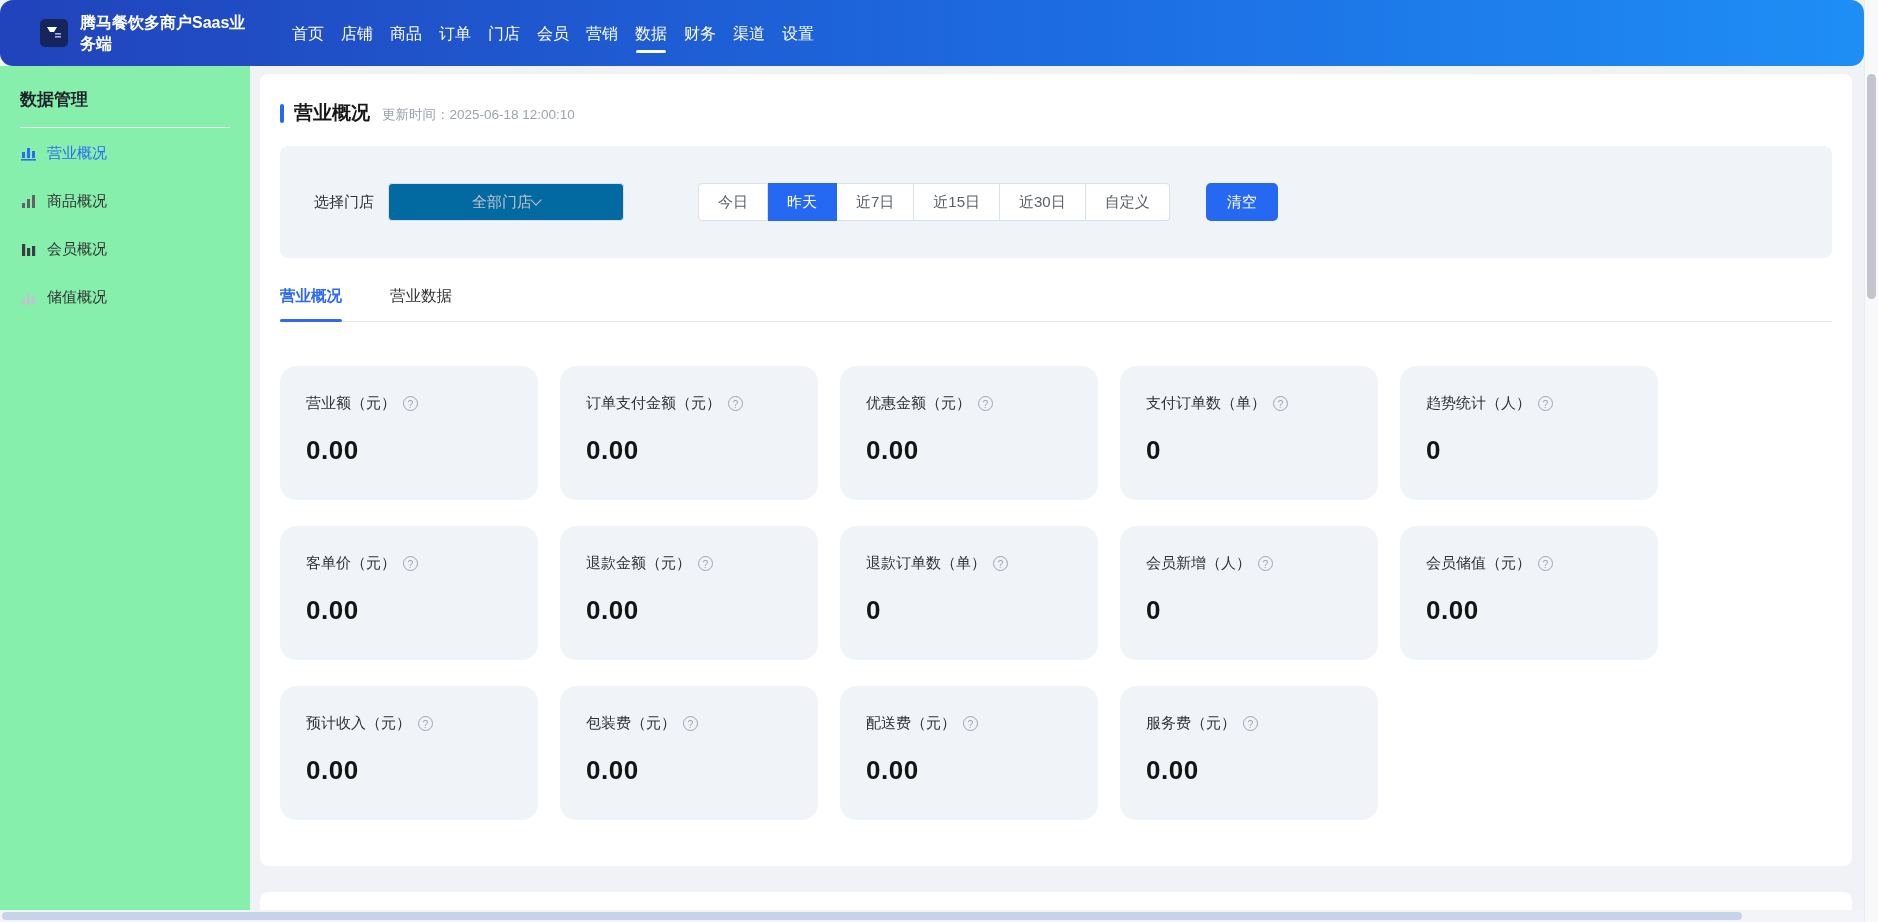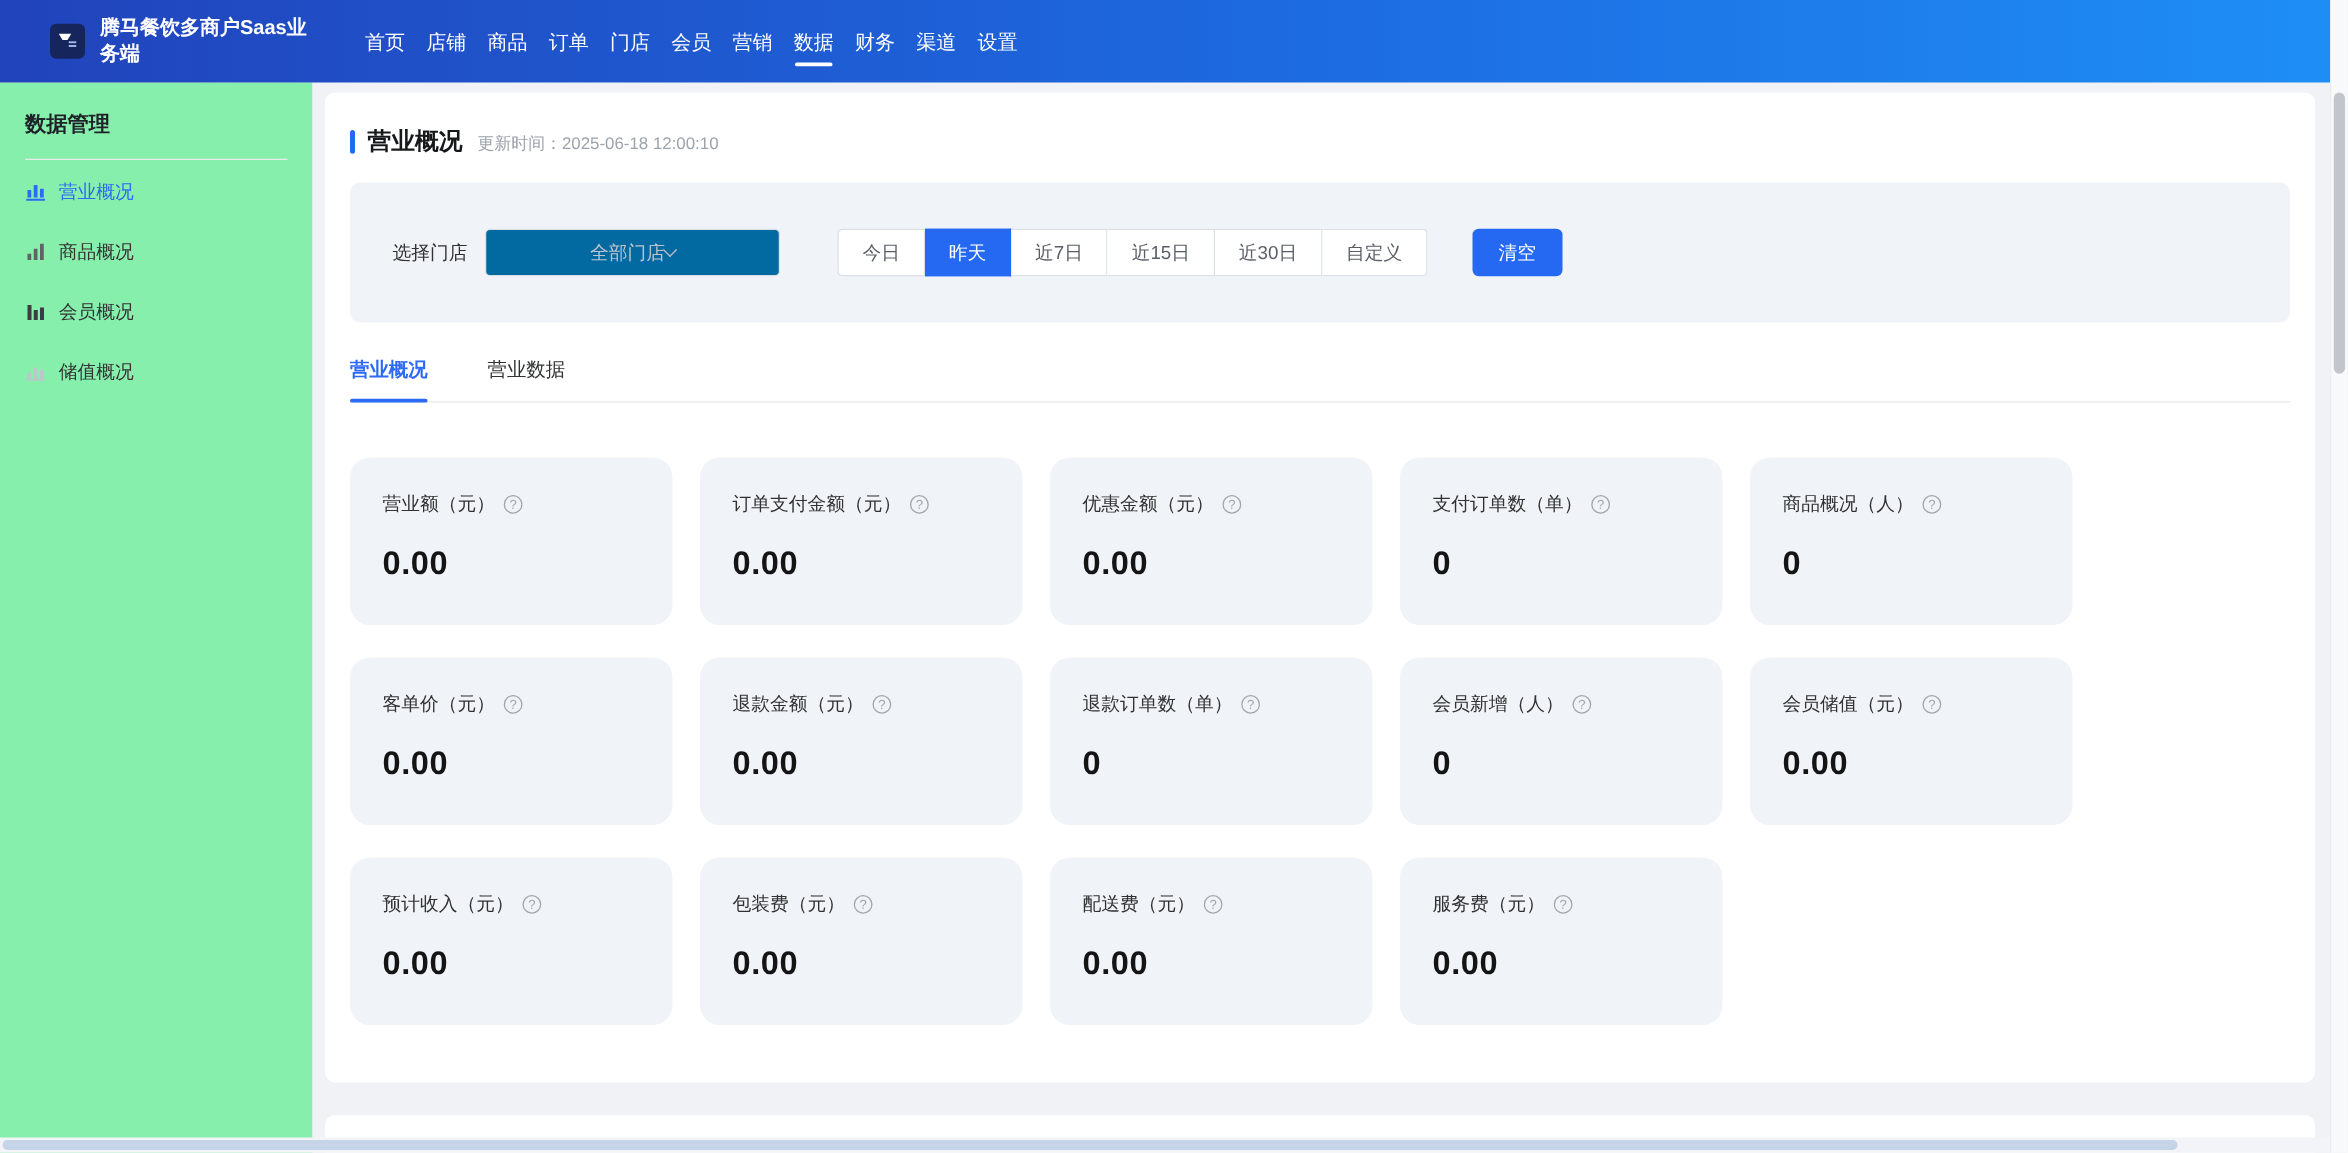--- a/index.html
+++ b/index.html
@@ -2,21 +2,21 @@
 <html><head>
 <meta charset="utf-8">
 <style>
   * { margin:0; padding:0; box-sizing:border-box; }
   html,body { width:1878px; height:922px; overflow:hidden;
     font-family:"Liberation Sans","DejaVu Sans",sans-serif; background:#f0f2f5; }
 
   
   .navbar { position:absolute; left:0; top:0; width:1864px; height:66px;
     background:linear-gradient(90deg,#2143bb 0%,#1d6ae0 55%,#1e8ef5 100%);
-    display:flex; align-items:center; color:#fff; z-index:10; }
+    display:flex; align-items:center; color:#fff; z-index:10;border-radius:13px; }
   .brand { display:flex; align-items:center; gap:12px; padding-left:40px; width:270px; flex:none; }
   .logo { width:28px; height:28px; border-radius:5px; background:#16265c; flex:none;
     display:flex; align-items:center; justify-content:center; }
   .brand-title { font-size:16px; font-weight:bold; line-height:21px; width:178px; }
   .nav-menu { display:flex; align-items:flex-start; gap:17px; margin-left:22px; height:66px; }
   .nav-item { position:relative; font-size:16px; height:66px; display:flex; align-items:center;
     cursor:pointer; white-space:nowrap; padding-top:2px; }
   .nav-item.active::after { content:""; position:absolute; left:50%; transform:translateX(-50%);
     bottom:13px; width:30px; height:3px; background:#fff; border-radius:2px; }
   .nav-right { margin-left:auto; display:flex; align-items:center; gap:36px; padding-right:30px; }
@@ -52,21 +52,21 @@
     display:flex; align-items:center; padding:0 34px; }
   .filter-label { font-size:15px; color:#303133; margin-right:14px; white-space:nowrap; }
   .store-select { width:236px; height:38px; background:#0369a1; border:1px solid #dcdfe6; border-radius:4px;
     display:flex; align-items:center; justify-content:center; padding:12px 12px; cursor:pointer; }
   .store-select .ph { font-size:15px; color:#bfc4cc; }
   .chev-down-gray { width:8px; height:8px; border-right:1.5px solid #c0c4cc; border-bottom:1.5px solid #c0c4cc;
     transform:rotate(45deg); margin-top:-4px; }
   .range-group { display:flex; margin-left:46px; }
   .range-btn { height:38px; padding:0 19px; background:#fff; border:1px solid #dcdfe6; border-left-width:0;
     display:flex; align-items:center; font-size:15px; color:#5a5e66; cursor:pointer; white-space:nowrap; }
-  .range-btn:first-child { border-left-width:1px; border-radius:4px 0 0 4px; }
+  .range-btn:first-child { border-left-width:1px; border-radius:4px 0 0 4px;margin-left:28px; }
   .range-btn:last-child { border-radius:0 4px 4px 0; }
   .range-btn.active { background:#2569f2; border-color:#2569f2; color:#fff; }
   .clear-btn { margin-left:36px; height:38px; padding:0 21px; background:#2569f2; color:#fff;
     border:none; border-radius:5px; font-size:15px; cursor:pointer;
     font-family:"Liberation Sans","DejaVu Sans",sans-serif; }
 
   
   .tabs { margin-top:28px; display:flex; gap:48px; border-bottom:1px solid #e7e9ec; }
   .tab { font-size:15.5px; color:#303133; padding-bottom:14px; cursor:pointer; position:relative; }
   .tab.active { color:#2d6af5; font-weight:bold; }
@@ -224,21 +224,21 @@
       </div>
       <div class="stat-card">
         <div class="stat-label-row">
             <span class="stat-label">支付订单数（单）</span>
             <span class="help-icon"></span>
           </div>
         <div class="stat-value">0</div>
       </div>
       <div class="stat-card">
         <div class="stat-label-row">
-            <span class="stat-label">商品概况（人）</span>
+            <span class="stat-label">趋势统计（人）</span>
             <span class="help-icon"></span>
           </div>
         <div class="stat-value">0</div>
       </div>
       <div class="stat-card">
         <div class="stat-label-row">
             <span class="stat-label">客单价（元）</span>
             <span class="help-icon"></span>
           </div>
         <div class="stat-value">0.00</div>

